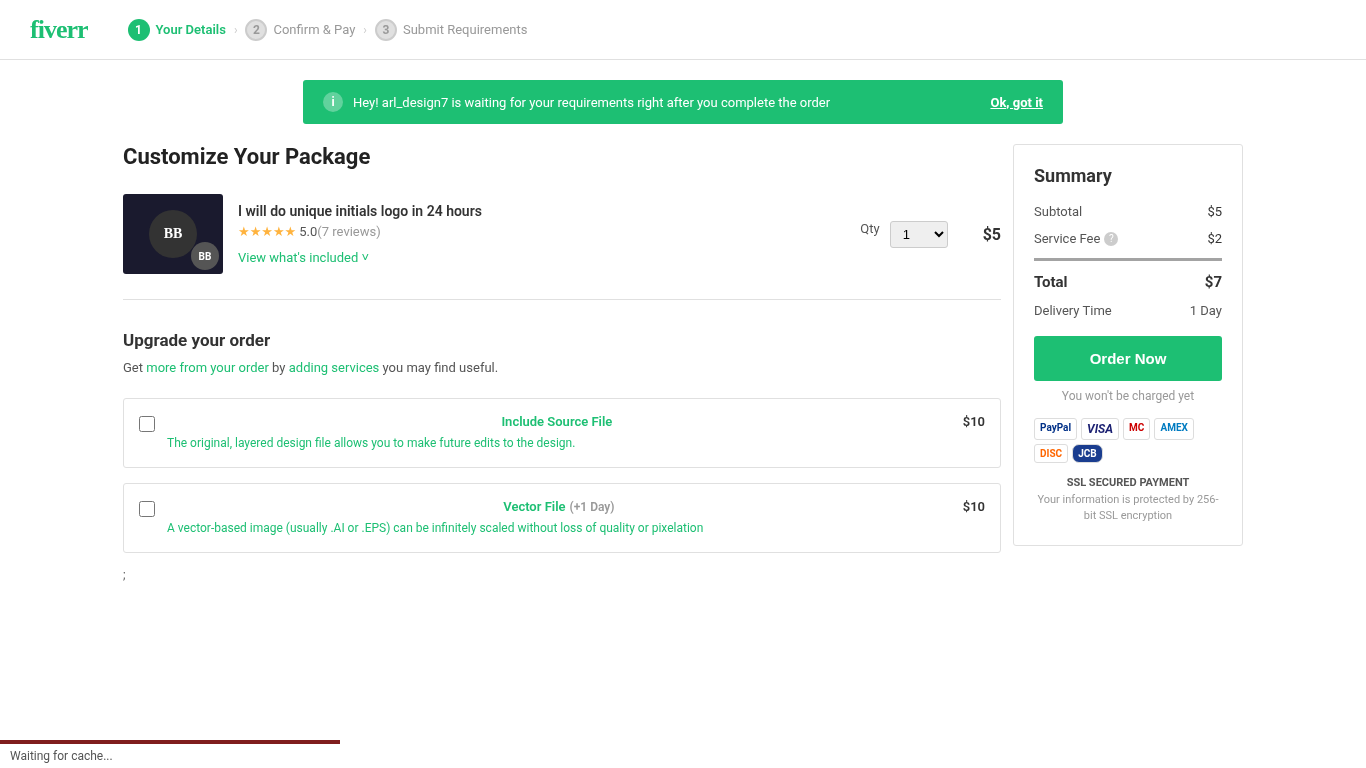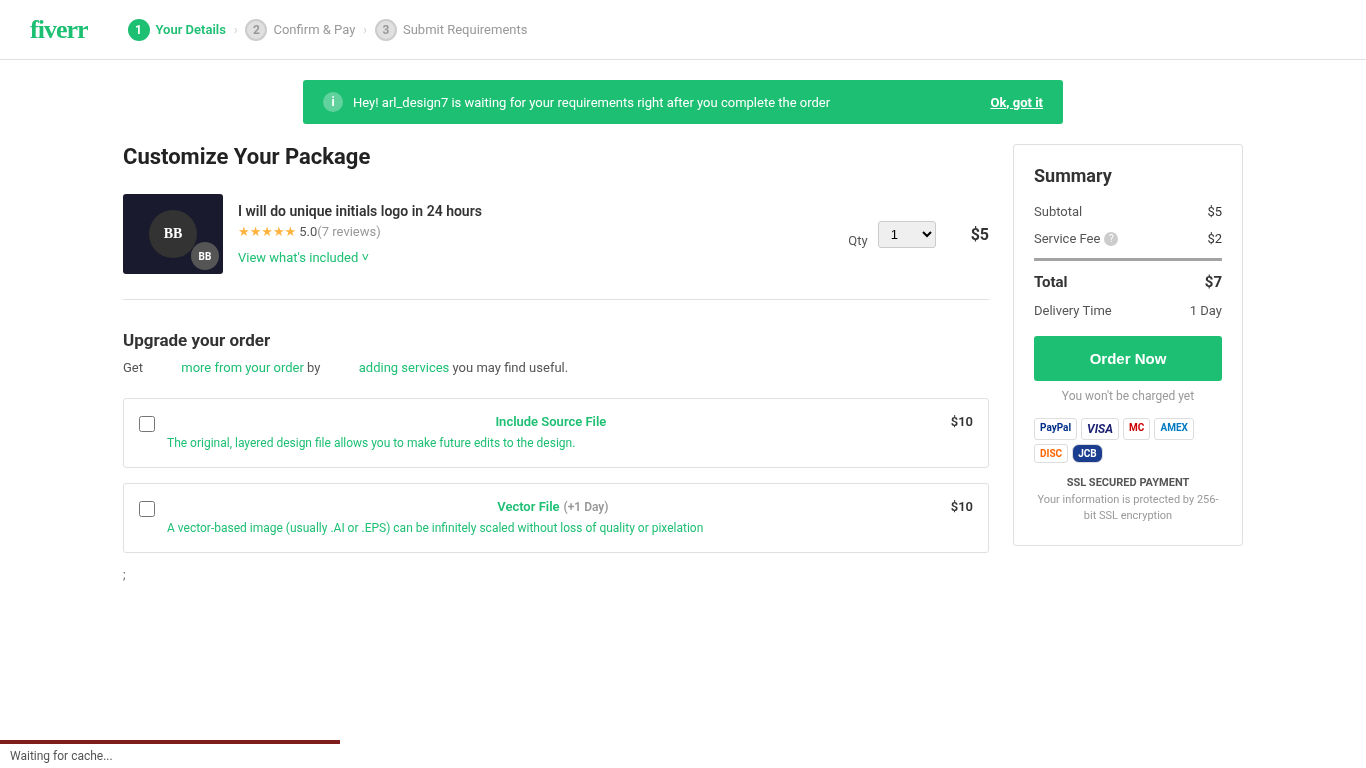--- a/index.html
+++ b/index.html
@@ -102,21 +102,21 @@
       text-decoration: underline;
       white-space: nowrap;
     }
 
     
     .main-content {
       max-width: 1180px;
       margin: 0 auto;
       padding: 0 30px 40px;
       display: flex;
-      gap: 24px;
+      gap: 12px;
     }
 
     .left-section {
       flex: 1;
     }
 
     .page-title {
       font-size: 22px;
       font-weight: bold;
       color: #222;
@@ -200,21 +200,21 @@
     }
     .view-included {
       color: #1dbf73;
       font-size: 13px;
       cursor: pointer;
       margin-top: 5px;
       display: inline-block;
     }
     .product-qty {
       display: flex;
-      align-items: flex-end;
+      align-items: flex-start;
       gap: 10px;
     }
     .qty-label {
       color: #555;
       font-size: 13px;
     }
     .qty-select {
       border: 1px solid #ccc;
       border-radius: 3px;
       padding: 4px 20px 4px 8px;
@@ -241,21 +241,20 @@
     }
     .upgrade-desc {
       font-size: 13px;
       color: #555;
       margin-bottom: 20px;
       line-height: 1.5;
     }
     .upgrade-desc a {
       color: #1dbf73;
       text-decoration: none;
-      margin-left: 35px;
     }
     .upgrade-item {
       border: 1px solid #e0e0e0;
       border-radius: 3px;
       padding: 15px;
       margin-bottom: 15px;
       display: flex;
       align-items: flex-start;
       gap: 12px;
     }

